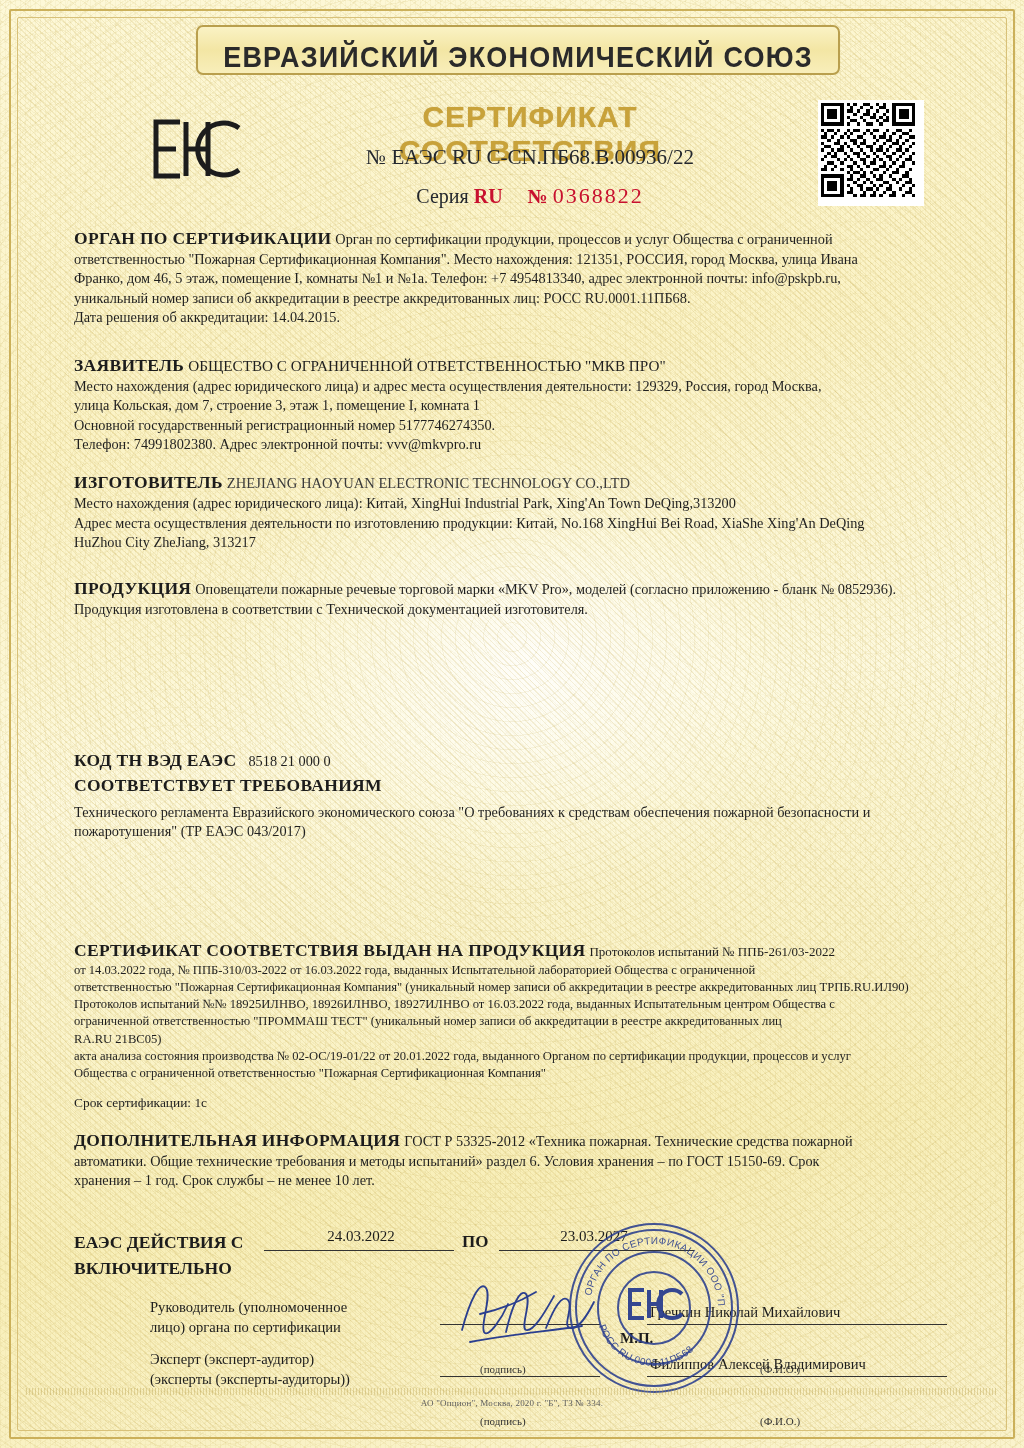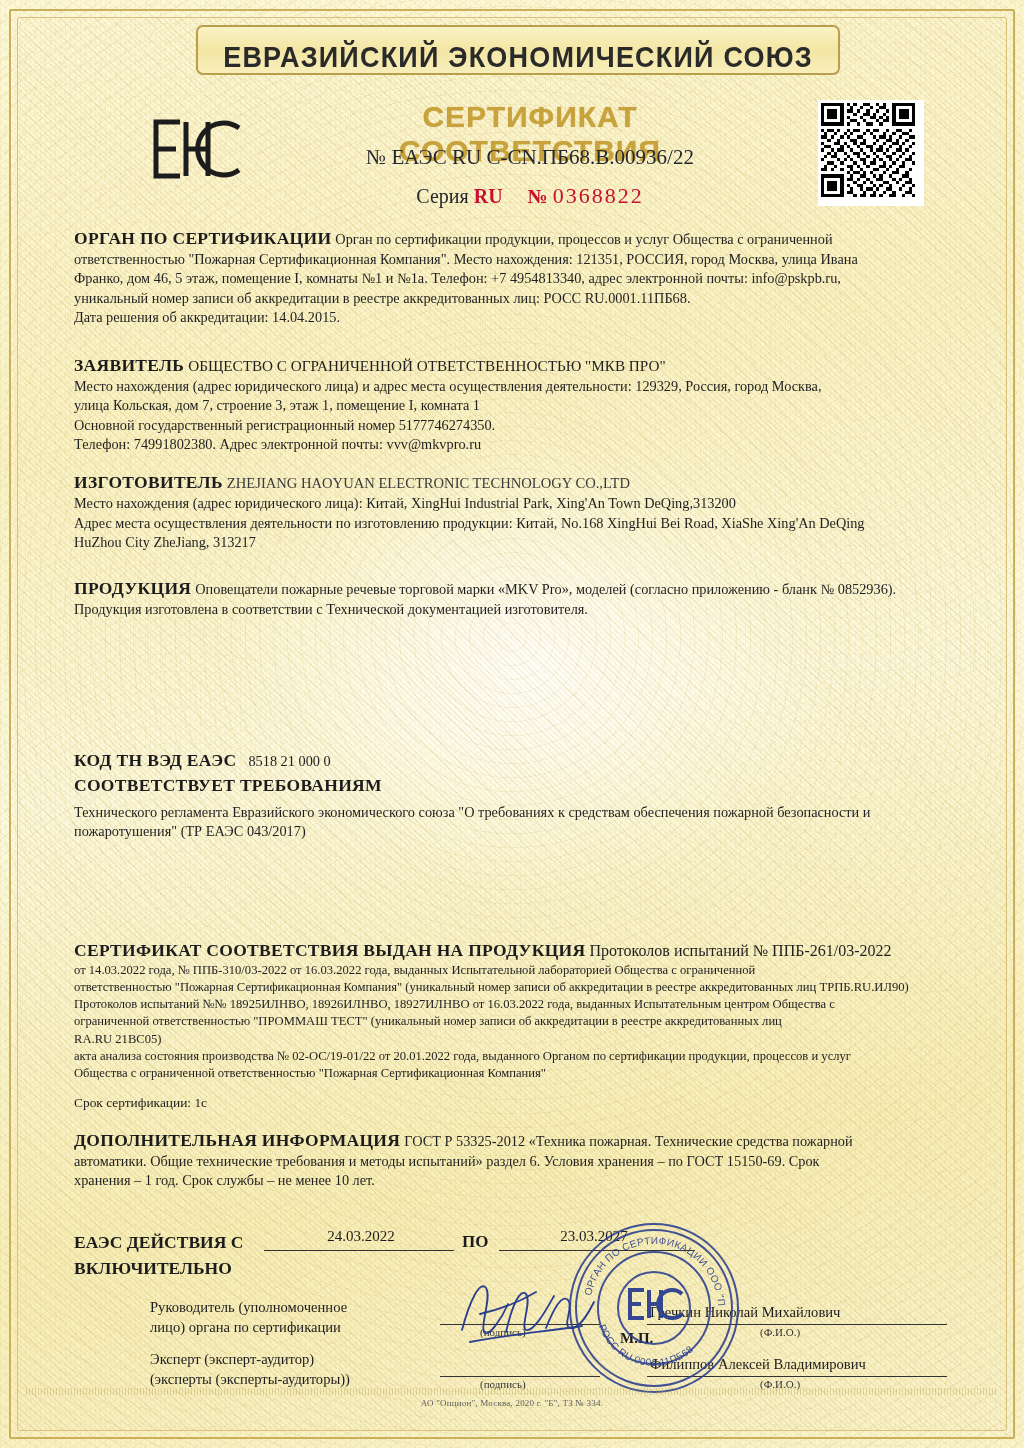--- a/index.html
+++ b/index.html
@@ -198,21 +198,21 @@
     text-align: center; font-weight: normal; font-size: 15px;
   }
   .valid-underline1 { position: absolute; left: 190px; top: 18px; width: 190px; border-bottom: 1px solid #333; }
   .valid-underline2 { position: absolute; left: 425px; top: 18px; width: 195px; border-bottom: 1px solid #333; }
 
   
   .sign-block { position: absolute; left: 150px; top: 1298px; width: 820px; font-size: 14.6px; color: #1c1c1c; }
   .sign-row { position: relative; height: 44px; }
   .sign-label { position: absolute; left: 0; top: 0; line-height: 1.35; }
   .sign-line { position: absolute; top: 26px; border-bottom: 1px solid #333; }
-  .sign-paren { position: absolute; font-size: 11px; color: #333; }
+  .sign-paren { position: absolute; font-size: 11px; color: #333; margin-top: 37px; }
   .sign-name { position: absolute; font-size: 14.6px; color: #1c1c1c; }
 
   .mp { position: absolute; left: 620px; top: 1330px; font-weight: bold; font-size: 15px; color: #1c1c1c; }
 
   
   .stamp {
     position: absolute;
     left: 568px;
     top: 1222px;
     width: 172px;
@@ -557,21 +557,21 @@
     <div class="sec" style="top:775px;">
       <div class="sec-head" style="display:block;">СООТВЕТСТВУЕТ ТРЕБОВАНИЯМ</div>
       <div class="sec-lines" style="margin-top:7px;">
         <div>Технического регламента Евразийского экономического союза "О требованиях к средствам обеспечения пожарной безопасности и</div>
         <div>пожаротушения" (ТР ЕАЭС 043/2017)</div>
       </div>
     </div>
 
     <div class="sec" style="top:940px;">
       <span class="sec-head">СЕРТИФИКАТ СООТВЕТСТВИЯ  ВЫДАН НА ПРОДУКЦИЯ</span>
-      <span class="sec-body" style="font-size:16px;">Протоколов испытаний № ППБ-261/03-2022</span>
+      <span class="sec-body" style="font-size:13px;">Протоколов испытаний № ППБ-261/03-2022</span>
       <div class="sec-lines" style="font-size:12.6px; line-height:1.36;">
         <div>от 14.03.2022 года, № ППБ-310/03-2022 от 16.03.2022 года, выданных Испытательной лабораторией Общества с ограниченной</div>
         <div>ответственностью "Пожарная Сертификационная Компания" (уникальный номер записи об аккредитации в реестре аккредитованных лиц ТРПБ.RU.ИЛ90)</div>
         <div>Протоколов испытаний №№ 18925ИЛНВО, 18926ИЛНВО, 18927ИЛНВО от 16.03.2022 года, выданных Испытательным центром Общества с</div>
         <div>ограниченной ответственностью "ПРОММАШ ТЕСТ" (уникальный номер записи об аккредитации в реестре аккредитованных лиц</div>
         <div>RA.RU 21ВС05)</div>
         <div>акта анализа состояния производства № 02-ОС/19-01/22 от 20.01.2022 года, выданного Органом по сертификации продукции, процессов и услуг</div>
         <div>Общества с ограниченной ответственностью "Пожарная Сертификационная Компания"</div>
         <div style="height:12px;"></div>
         <div style="font-size:13.4px;">Срок сертификации: 1с</div>

